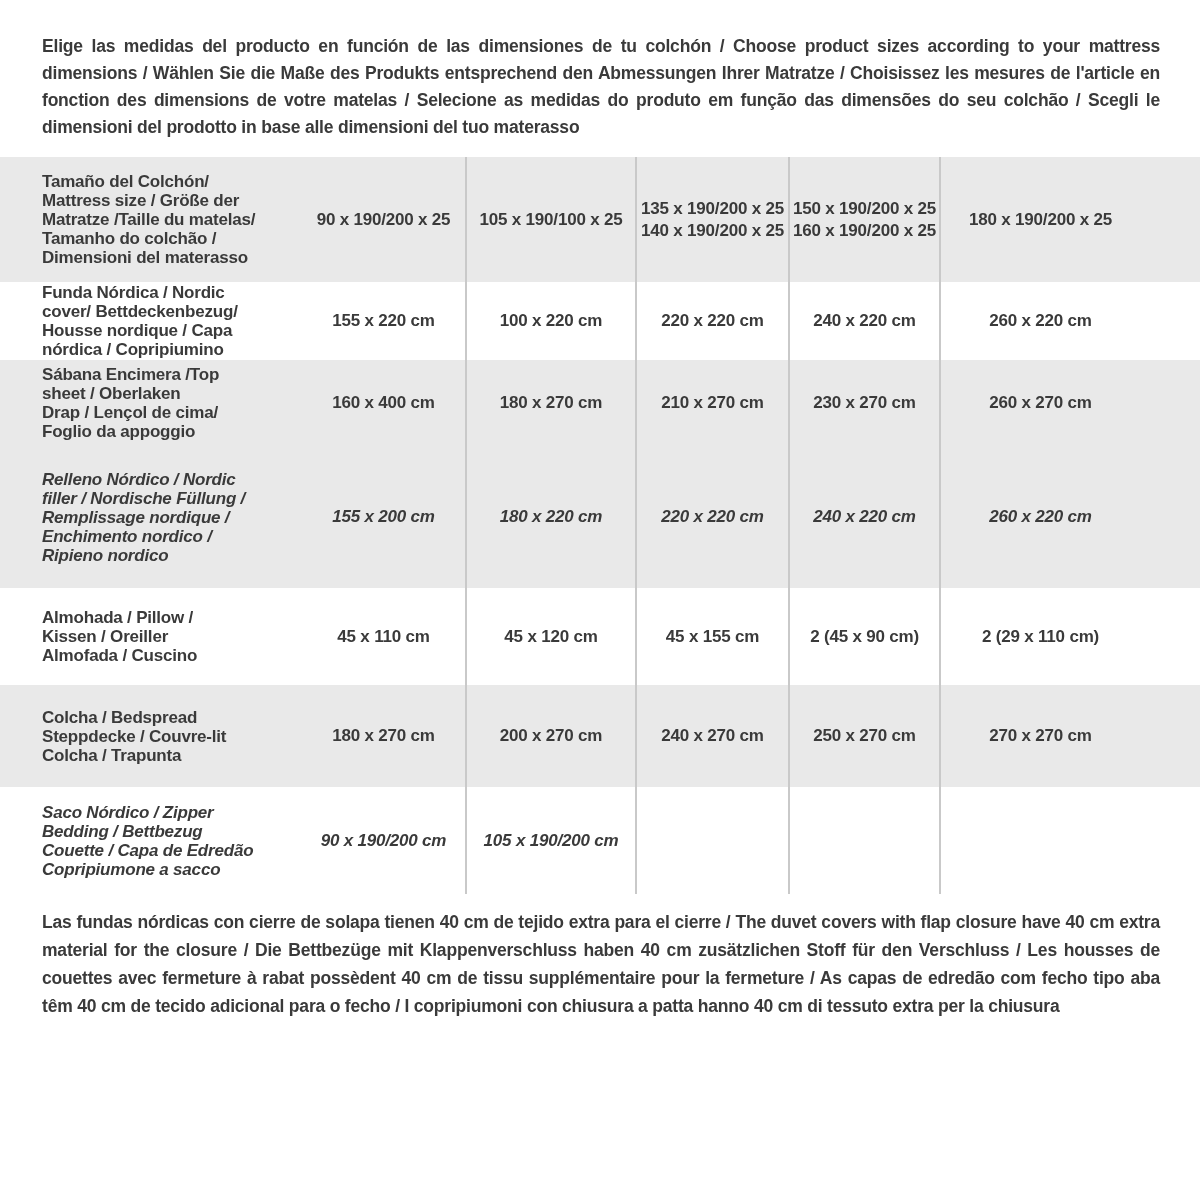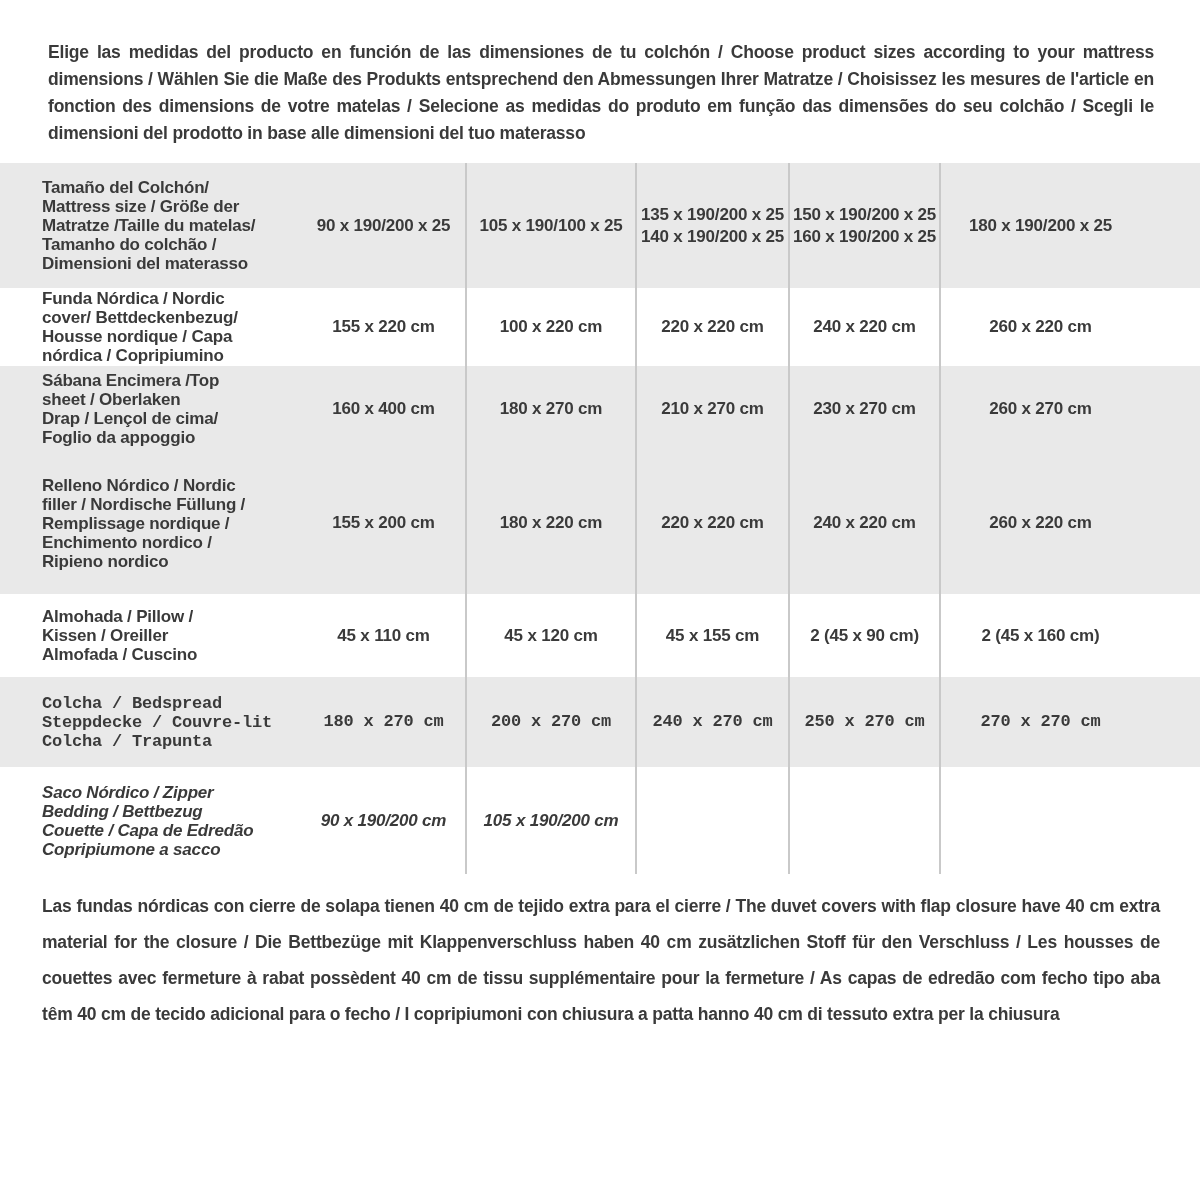--- a/index.html
+++ b/index.html
@@ -10,21 +10,21 @@
   .page {
     width: 1200px;
     min-height: 1200px;
     background: #ffffff;
     font-family: "Liberation Sans", "DejaVu Sans", sans-serif;
     font-weight: 700;
     color: #3a3a3a;
     box-sizing: border-box;
   }
   .intro {
-    margin: 6px;
+    margin: 0;
     padding: 33px 40px 10px 42px;
     font-size: 17.5px;
     line-height: 27px;
     letter-spacing: -0.2px;
     text-align: justify;
   }
   table.size-table {
     width: 100%;
     border-collapse: collapse;
     table-layout: fixed;
@@ -52,29 +52,29 @@
   }
   td.last-col {
     padding-right: 61px;
   }
   tr.row-gray  { background: #e9e9e9; }
   tr.row-white { background: #ffffff; }
   tr.h-header { height: 125px; }
   tr.h-r1 { height: 76px; }
   tr.h-r2 { height: 86px; }
   tr.h-r3 { height: 107px; }
-  tr.h-r4 { height: 142px; }
-  tr.h-r5 { height: 83px; }
-  tr.h-r6 { height: 90px; font-family: Liberation Mono, monospace; }
+  tr.h-r4 { height: 142px; font-style: italic; }
+  tr.h-r5 { height: 97px; }
+  tr.h-r6 { height: 102px; }
   tr.h-r7 { height: 107px; font-style: italic; }
   .footnote {
     margin: 0;
     padding: 14px 40px 0 42px;
     font-size: 17.5px;
-    line-height: 36px;
+    line-height: 28px;
     letter-spacing: -0.2px;
     text-align: justify;
   }
 </style>
 </head>
 <body>
 
 <div class="page">
 
   <p class="intro">Elige las medidas del producto en función de las dimensiones de tu colchón / Choose product sizes according to your mattress dimensions / Wählen Sie die Maße des Produkts entsprechend den Abmessungen Ihrer Matratze / Choisissez les mesures de l'article en fonction des dimensions de votre matelas / Selecione as medidas do produto em função das dimensões do seu colchão / Scegli le dimensioni del prodotto in base alle dimensioni del tuo materasso</p>
@@ -144,21 +144,21 @@
     </tr>
 
     <tr class="row-white h-r5">
       <td class="label-cell">Almohada / Pillow /
 Kissen / Oreiller
 Almofada / Cuscino</td>
       <td class="val-cell vline">45 x 110 cm</td>
       <td class="val-cell vline">45 x 120 cm</td>
       <td class="val-cell vline">45 x 155 cm</td>
       <td class="val-cell vline">2 (45 x 90 cm)</td>
-      <td class="val-cell last-col">2 (45 x 160 cm)</td>
+      <td class="val-cell last-col">2 (29 x 110 cm)</td>
     </tr>
 
     <tr class="row-gray h-r6">
       <td class="label-cell">Colcha / Bedspread
 Steppdecke / Couvre-lit
 Colcha / Trapunta</td>
       <td class="val-cell vline">180 x 270 cm</td>
       <td class="val-cell vline">200 x 270 cm</td>
       <td class="val-cell vline">240 x 270 cm</td>
       <td class="val-cell vline">250 x 270 cm</td>

